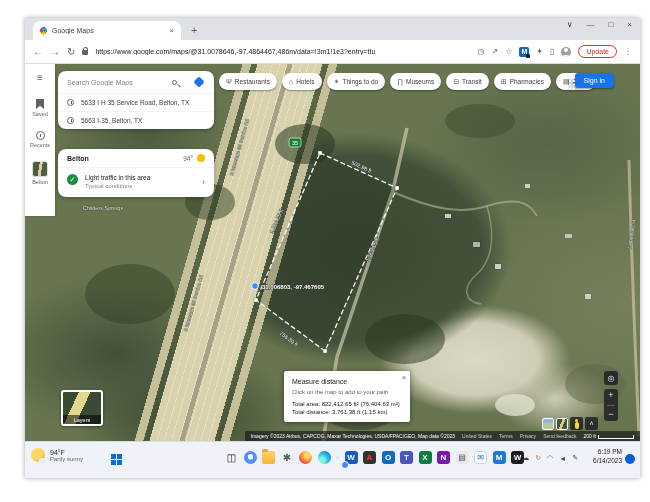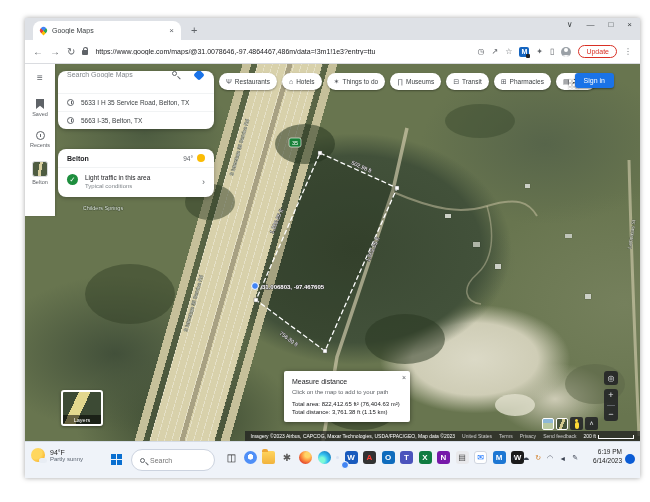--- a/index.html
+++ b/index.html
@@ -53,21 +53,21 @@
 
   .rail{position:absolute;left:0;top:0;width:30px;height:152px;background:#fff;z-index:6;display:flex;flex-direction:column;align-items:center;padding-top:9px;box-shadow:1px 0 2px rgba(0,0,0,.15)}
   .rail-menu{font-size:10px;color:#5f6368;line-height:1}
   .bm-ic{margin-top:16px;width:8px;height:10px;background:#5f6368;clip-path:polygon(0 0,100% 0,100% 100%,50% 68%,0 100%)}
   .clk-big{margin-top:14px;width:9px;height:9px;border:1px solid #5f6368;border-radius:50%;position:relative}
   .clk-big::after{content:"";position:absolute;left:3.5px;top:1.5px;width:1px;height:3.5px;background:#5f6368}
   .rail-lb{font-size:5.5px;color:#5f6368;margin-top:2px}
   .belton-thumb{margin-top:13px;width:16px;height:16px;border-radius:3px;border:1px solid #dadce0;background:#4e5c41;background-image:linear-gradient(100deg,rgba(0,0,0,0) 42%,#d9d0a0 42% 60%,rgba(0,0,0,0) 60%)}
 
   .search-card{position:absolute;left:33px;top:7px;width:156px;background:#fff;border-radius:8px;box-shadow:0 1px 4px rgba(0,0,0,.3);z-index:7;overflow:hidden}
-  .search-row{height:22px;display:flex;align-items:flex-start;gap:18px;padding:0 9px}
+  .search-row{height:22px;display:flex;align-items:center;gap:18px;padding:0 9px}
   .search-in{flex:1;border:none;outline:none;font-size:7px;color:#202124;font-family:"Liberation Sans",sans-serif;min-width:0}
   .search-in::placeholder{color:#80868b}
   .mag-ic{width:5px;height:5px;border:1px solid #5f6368;border-radius:50%;position:relative;flex:none}
   .mag-ic::after{content:"";position:absolute;left:4px;top:4.5px;width:3.5px;height:1px;background:#5f6368;transform:rotate(45deg)}
   .dir-ic{width:8px;height:8px;background:#1a73e8;border-radius:2px;transform:rotate(45deg);flex:none;margin-right:2px}
   .sugg{display:flex;align-items:center;gap:7px;padding:5px 9px;font-size:6.5px;color:#3c4043;border-top:1px solid #f1f3f4}
   .clk-ic{width:7px;height:7px;border:1px solid #5f6368;border-radius:50%;position:relative;flex:none}
   .clk-ic::after{content:"";position:absolute;left:2.5px;top:1px;width:1px;height:2.5px;background:#5f6368}
 
   .wx-card{position:absolute;left:33px;top:85px;width:156px;background:#fff;border-radius:8px;box-shadow:0 1px 4px rgba(0,0,0,.3);z-index:7;overflow:hidden}
@@ -368,24 +368,20 @@
 
     <div class="taskbar">
       <div class="tkw">
         <span class="wx-ic"></span>
         <span>
           <div class="tkw-temp">94°F</div>
           <div class="tkw-cond">Partly sunny</div>
         </span>
       </div>
       <span class="win-ic"></span>
-      <div class="tk-search">
-        <span class="mag-ic"></span>
-        <input class="tk-search-in" placeholder="Search" style="">
-      </div>
       <div class="tk-apps">
         <span class="app a-dark">◫</span>
         <span class="app a-chat"></span>
         <span class="app a-folder"></span>
         <span class="app a-gear">✱</span>
         <span class="app a-ff"></span>
         <span class="app a-edge"></span>
         <span class="chrome-wrap"><span class="a-chrome"></span></span>
         <span class="app a-word">W</span>
         <span class="app a-acro">A</span>

